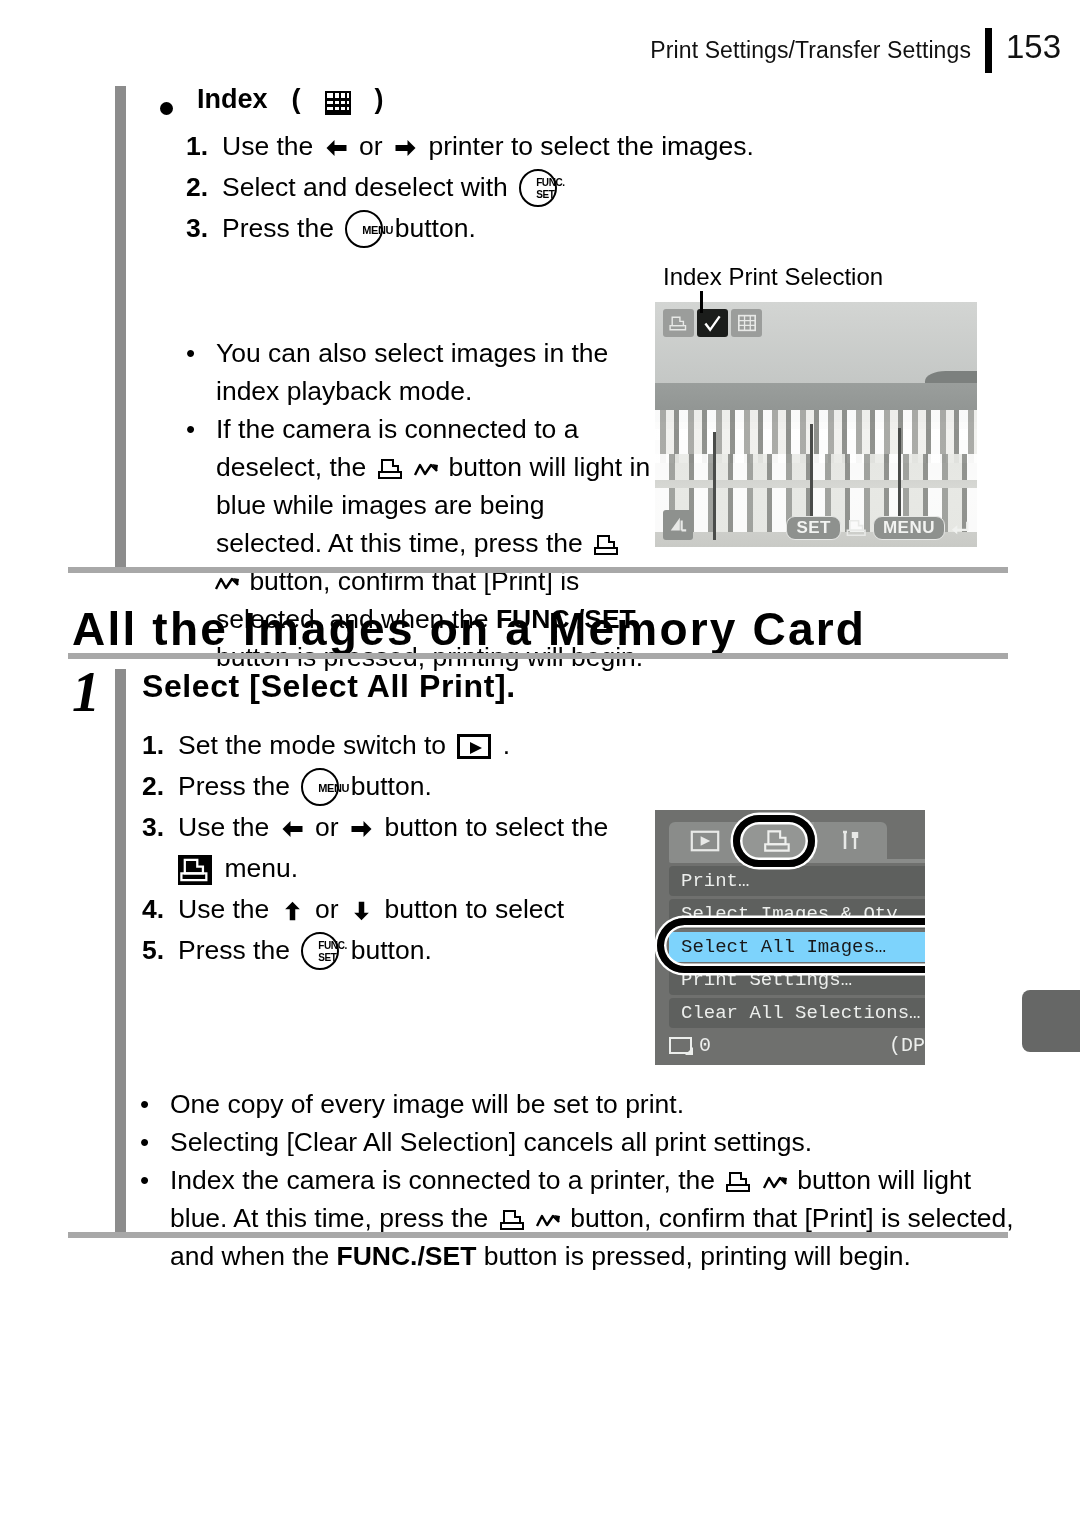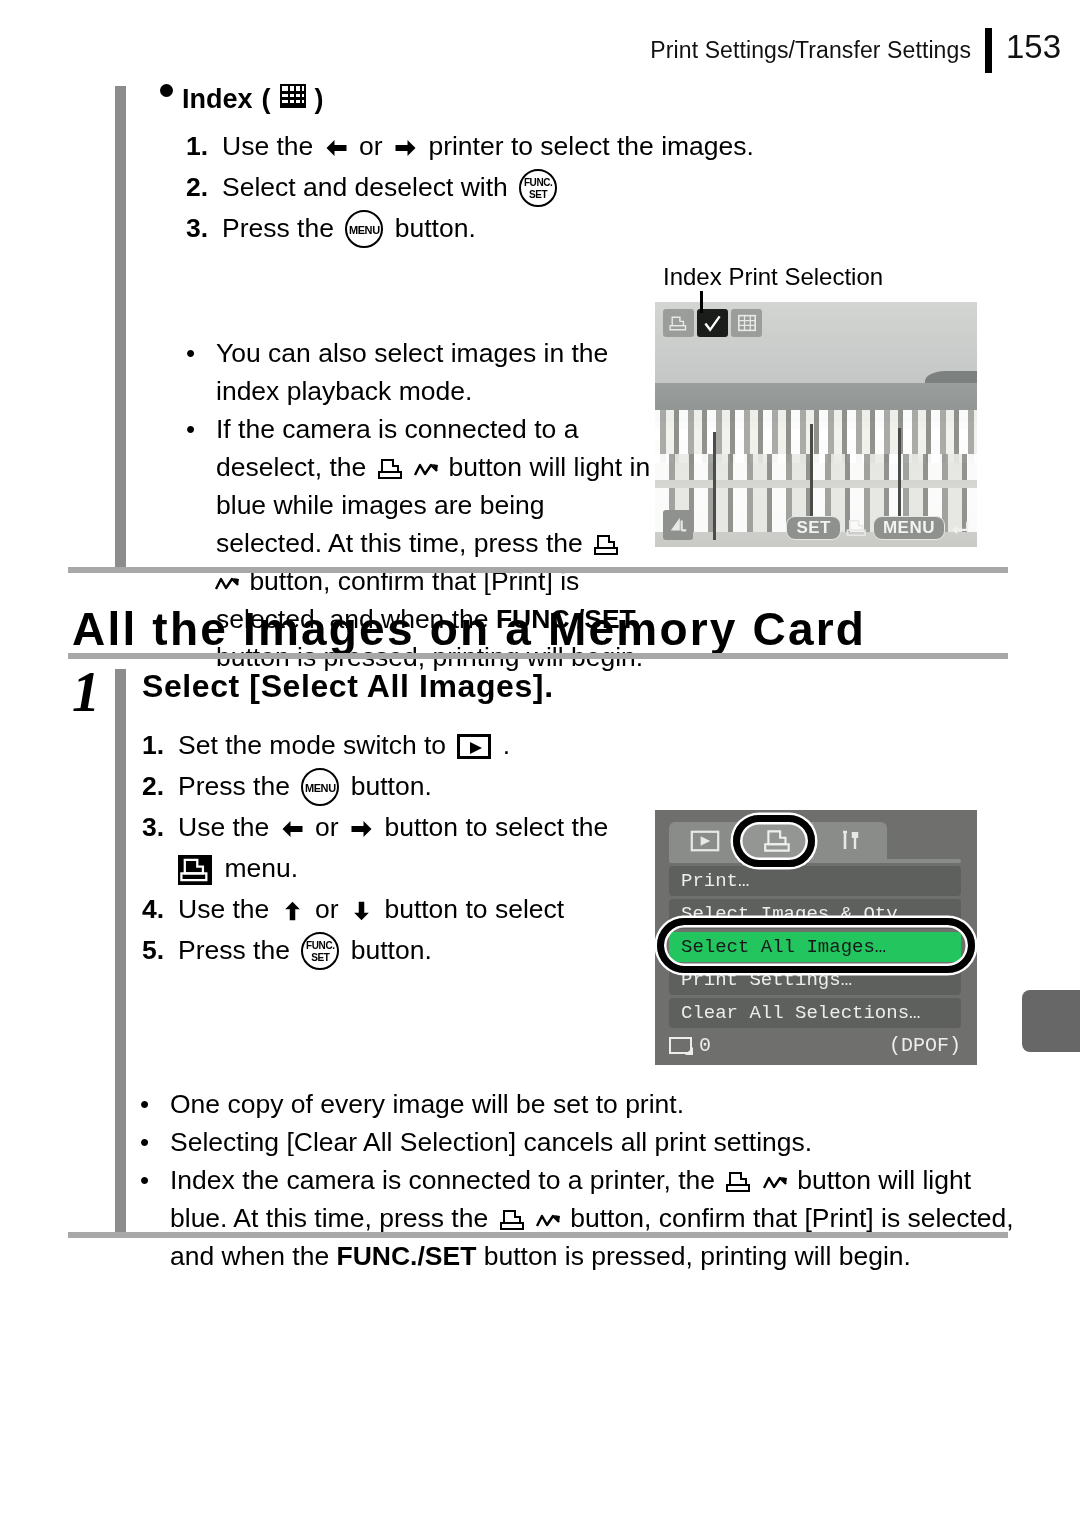--- a/index.html
+++ b/index.html
@@ -71,22 +71,22 @@
 
   
   #sec-index { position: absolute; left: 0; top: 0; width: 1080px; }
   .idx-head {
     position: absolute;
     left: 160px;
     top: 4px;
     font-size: 27px;
     font-weight: bold;
     display: flex;
-    align-items: flex-start;
-    gap: 9px;
+    align-items: flex-end;
+    gap: 24px;
     white-space: nowrap;
   }
   .dot-bullet {
     width: 13px; height: 13px; border-radius: 50%;
     background: #000; display: inline-block;
   }
 
   
   .ico { display: inline-block; vertical-align: middle; }
 
@@ -133,25 +133,26 @@
     border: 2.5px solid #000;
     border-radius: 50%;
     vertical-align: -11px;
     margin: 0 4px;
     position: relative;
     background: #fff;
     box-sizing: border-box;
   }
   .btn-round span {
     position: absolute; left: 0; right: 0;
-    text-align: center;
+    text-align: left;
     font-size: 10px; font-weight: bold;
     line-height: 10px;
     letter-spacing: -0.4px;
     font-family: "Liberation Sans", sans-serif;
+    padding-left: 15px;
   }
   .btn-round .l1 { top: 7px; }
   .btn-round .l2 { top: 19px; }
   .btn-round.one-line span { top: 13px; font-size: 11px; }
 
   
   .ico-print-line {
     display: inline-block;
     width: 30px; height: 24px;
     vertical-align: -5px;
@@ -338,21 +339,21 @@
     left: 142px; top: 588px;
     font-size: 32px;
     font-weight: bold;
     letter-spacing: 0.6px;
   }
 
   
   #menu-shot {
     position: absolute;
     left: 655px; top: 730px;
-    width: 322px; height: 255px;
+    width: 270px; height: 255px;
     background: #6f706e;
     font-family: "Liberation Mono", monospace;
     overflow: hidden;
   }
   .menu-tabs {
     position: absolute; left: 14px; top: 12px;
     display: flex; align-items: center;
     background: #8a8c8a;
     border-radius: 6px 6px 0 0;
     height: 38px;
@@ -378,21 +379,21 @@
     color: #eceeec;
     font-size: 19px;
     line-height: 30px;
     padding-left: 12px;
     border-radius: 4px;
     margin-bottom: 3px;
     white-space: nowrap;
     box-sizing: border-box;
   }
   .mitem.sel {
-    background: #22c55e;
+    background: #7dd3fc;
     color: #18191a;
   }
   .menu-foot {
     position: absolute; left: 14px; bottom: 8px; width: 292px;
     display: flex; align-items: center; justify-content: space-between;
     color: #eceeec; font-size: 20px;
   }
   .foot-left { display: flex; align-items: center; gap: 7px; }
   .card-ico {
     width: 23px; height: 17px;
@@ -598,21 +599,21 @@
       </div>
     </div>
 
     <div class="hrule" style="top:487px;"></div>
   </div>
 
   <div id="big-title">All the Images on a Memory Card</div>
   <div class="hrule" style="top:573px;"></div>
 
   <div id="step1-num">1</div>
-  <div id="step1-title">Select [Select All Images].</div>
+  <div id="step1-title">Select [Select All Print].</div>
 
   <div class="steps" style="top:645px; left:142px; width:540px; line-height:41px;">
 
     <div class="step-row">
       <span class="step-num">1.</span>
       <span class="step-txt">
         <span>Set the mode switch to</span>
         <span class="ico-play-box"></span>
         <span>.</span>
       </span>

